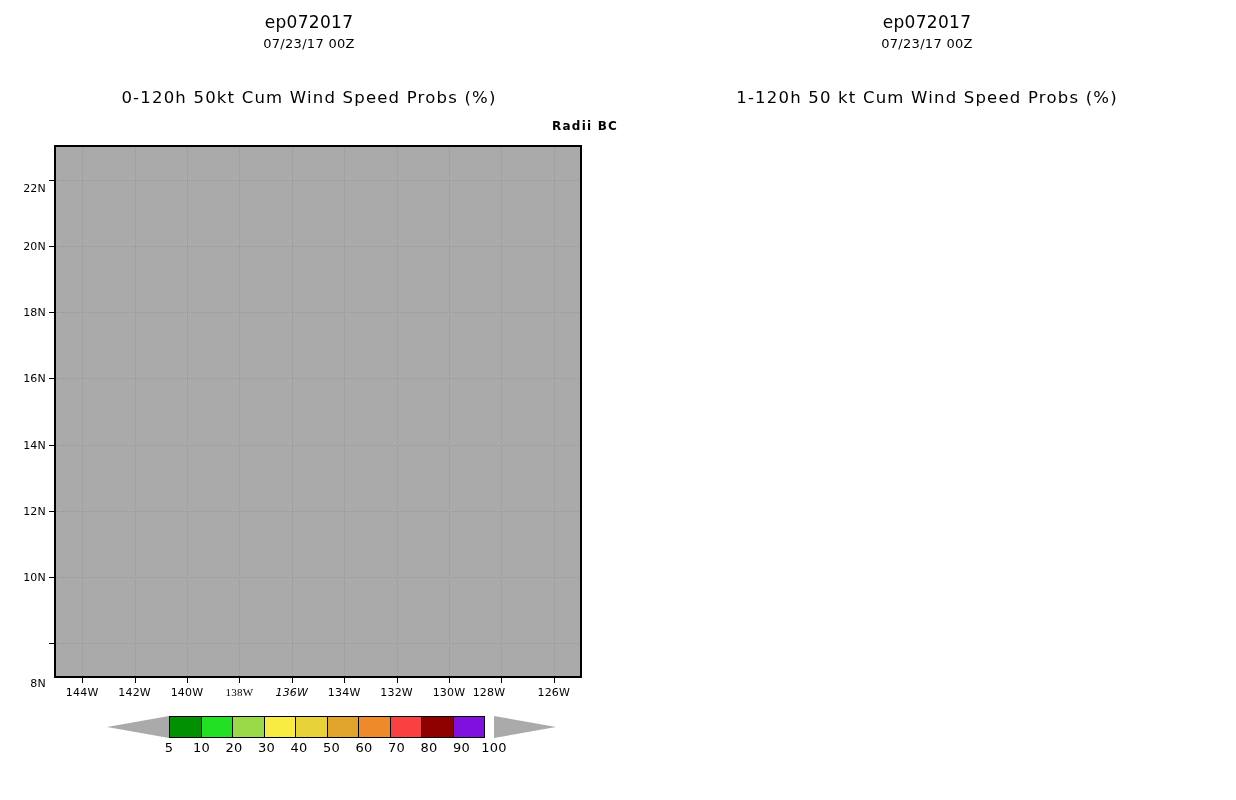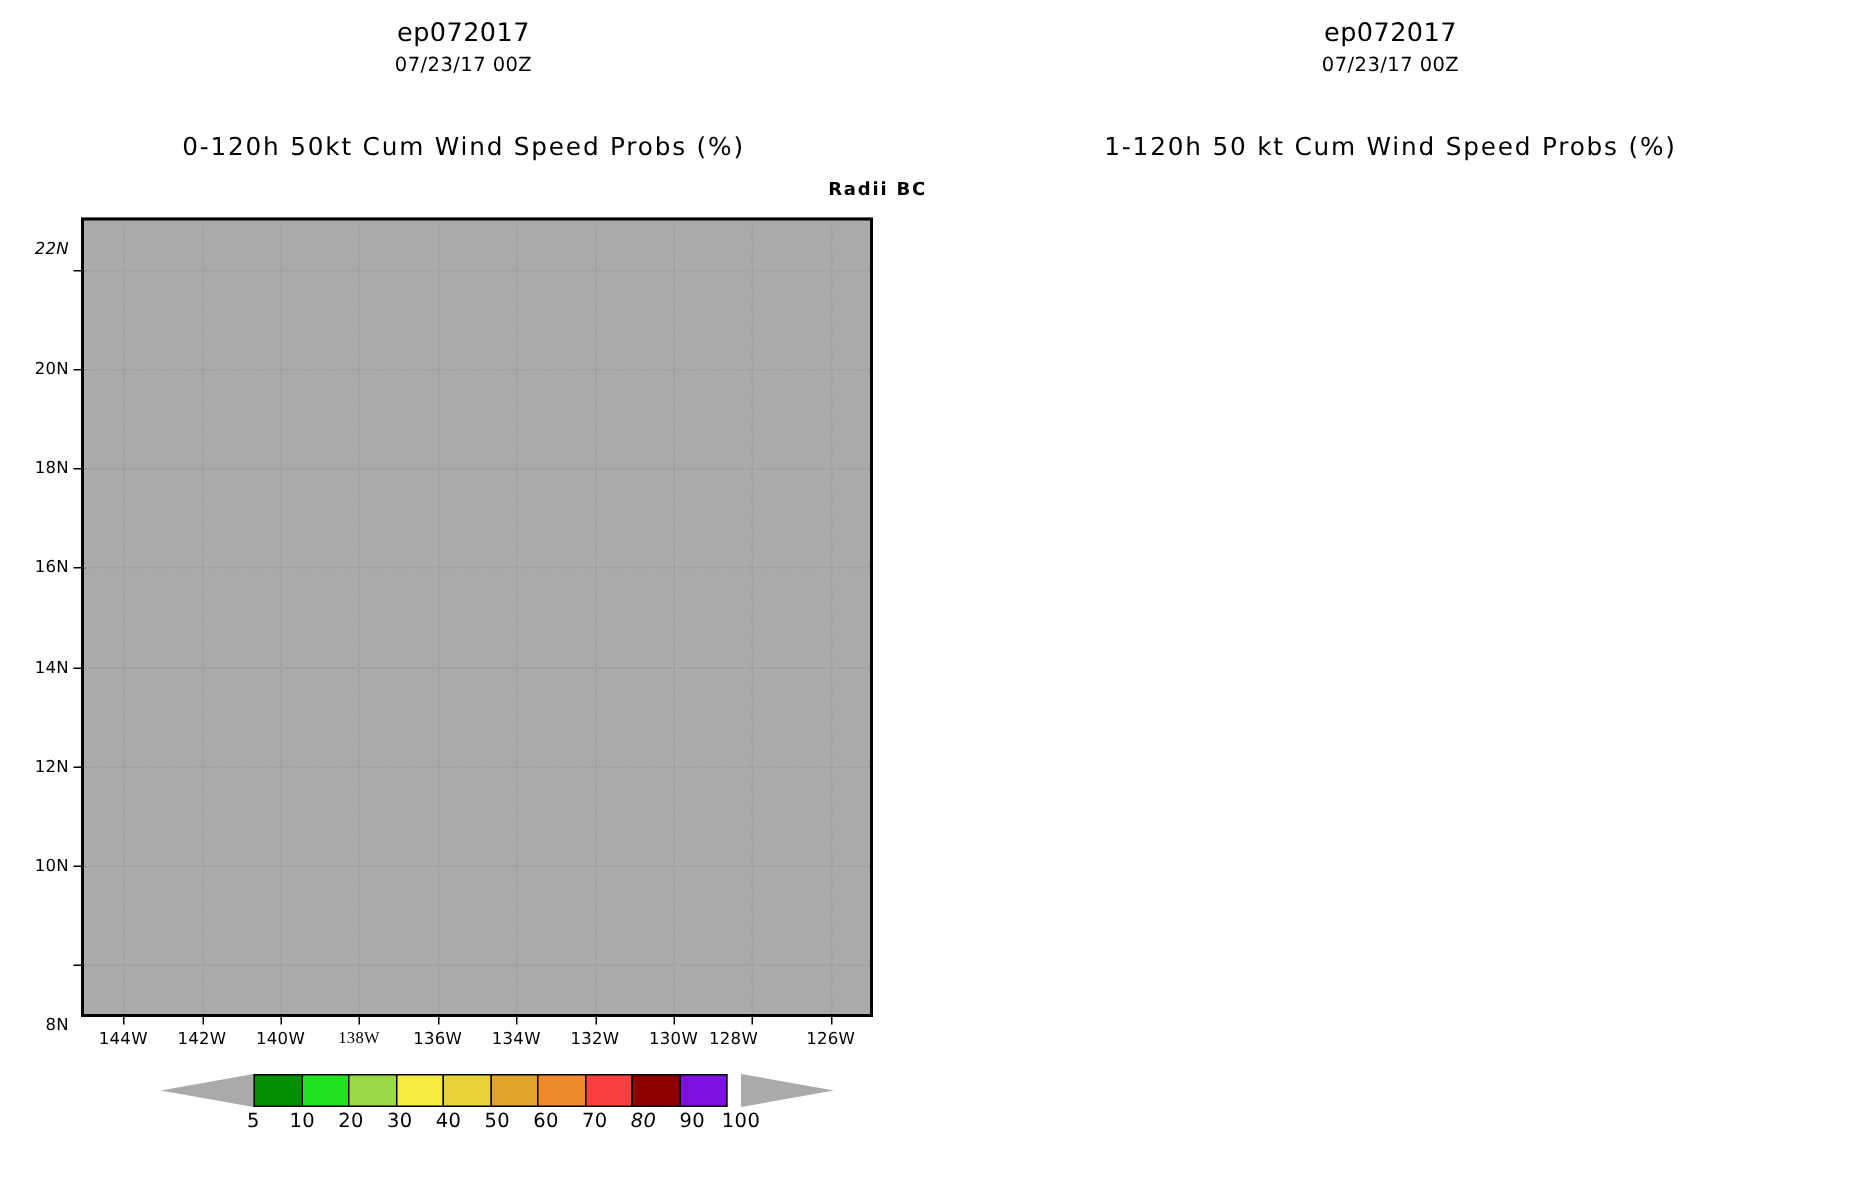--- a/index.html
+++ b/index.html
@@ -186,33 +186,33 @@
   <div id="axis-left">
       <div class="xtick-mark" style="left: 82.2px; top: 678px;"></div>
       <div class="xtick-label" style="left: 82.2px; top: 686px;">144W</div>
       <div class="xtick-mark" style="left: 134.6px; top: 678px;"></div>
       <div class="xtick-label" style="left: 134.6px; top: 686px;">142W</div>
       <div class="xtick-mark" style="left: 187px; top: 678px;"></div>
       <div class="xtick-label" style="left: 187px; top: 686px;">140W</div>
       <div class="xtick-mark" style="left: 239.4px; top: 678px;"></div>
       <div class="xtick-label" style="left: 239.4px; top: 686px; font-family: Liberation Serif, serif;">138W</div>
       <div class="xtick-mark" style="left: 291.8px; top: 678px;"></div>
-      <div class="xtick-label" style="left: 291.8px; top: 686px;">136W</div>
+      <div class="xtick-label" style="left: 291.8px; top: 686px; font-style: italic;">136W</div>
       <div class="xtick-mark" style="left: 344.2px; top: 678px;"></div>
       <div class="xtick-label" style="left: 344.2px; top: 686px;">134W</div>
       <div class="xtick-mark" style="left: 396.6px; top: 678px;"></div>
       <div class="xtick-label" style="left: 396.6px; top: 686px;">132W</div>
       <div class="xtick-mark" style="left: 449px; top: 678px;"></div>
       <div class="xtick-label" style="left: 449px; top: 686px;">130W</div>
       <div class="xtick-mark" style="left: 501.4px; top: 678px;"></div>
       <div class="xtick-label" style="left: 489px; top: 686px;">128W</div>
       <div class="xtick-mark" style="left: 553.8px; top: 678px;"></div>
       <div class="xtick-label" style="left: 553.8px; top: 686px;">126W</div>
       <div class="ytick-mark" style="left: 49px; top: 180.062px;"></div>
-      <div class="ytick-label" style="left: 6px; width: 40px; top: 166px; font-style: italic;">22N</div>
+      <div class="ytick-label" style="left: 6px; width: 40px; top: 188px;">22N</div>
       <div class="ytick-mark" style="left: 49px; top: 246.188px;"></div>
       <div class="ytick-label" style="left: 6px; width: 40px; top: 246.188px;">20N</div>
       <div class="ytick-mark" style="left: 49px; top: 312.312px;"></div>
       <div class="ytick-label" style="left: 6px; width: 40px; top: 312.312px;">18N</div>
       <div class="ytick-mark" style="left: 49px; top: 378.438px;"></div>
       <div class="ytick-label" style="left: 6px; width: 40px; top: 378.438px;">16N</div>
       <div class="ytick-mark" style="left: 49px; top: 444.562px;"></div>
       <div class="ytick-label" style="left: 6px; width: 40px; top: 444.562px;">14N</div>
       <div class="ytick-mark" style="left: 49px; top: 510.688px;"></div>
       <div class="ytick-label" style="left: 6px; width: 40px; top: 510.688px;">12N</div>
@@ -238,21 +238,21 @@
         <div class="cbar-block" style="width: 32.5px; background: rgb(128, 16, 224);"></div>
       </div>
       <div class="cbar-tick" style="left: 115px;">5</div>
       <div class="cbar-tick" style="left: 147.5px;">10</div>
       <div class="cbar-tick" style="left: 180px;">20</div>
       <div class="cbar-tick" style="left: 212.5px;">30</div>
       <div class="cbar-tick" style="left: 245px;">40</div>
       <div class="cbar-tick" style="left: 277.5px;">50</div>
       <div class="cbar-tick" style="left: 310px;">60</div>
       <div class="cbar-tick" style="left: 342.5px;">70</div>
-      <div class="cbar-tick" style="left: 375px; font-style: italic;">80</div>
+      <div class="cbar-tick" style="left: 375px;">80</div>
       <div class="cbar-tick" style="left: 407.5px;">90</div>
       <div class="cbar-tick" style="left: 440px;">100</div>
     </div>
 </div>
 
 <div class="panel" id="panel-right">
   <div class="t-id">ep072017</div>
   <div class="t-date">07/23/17 00Z</div>
   <div class="t-main">1-120h 50 kt Cum Wind Speed Probs (%)</div>
 

